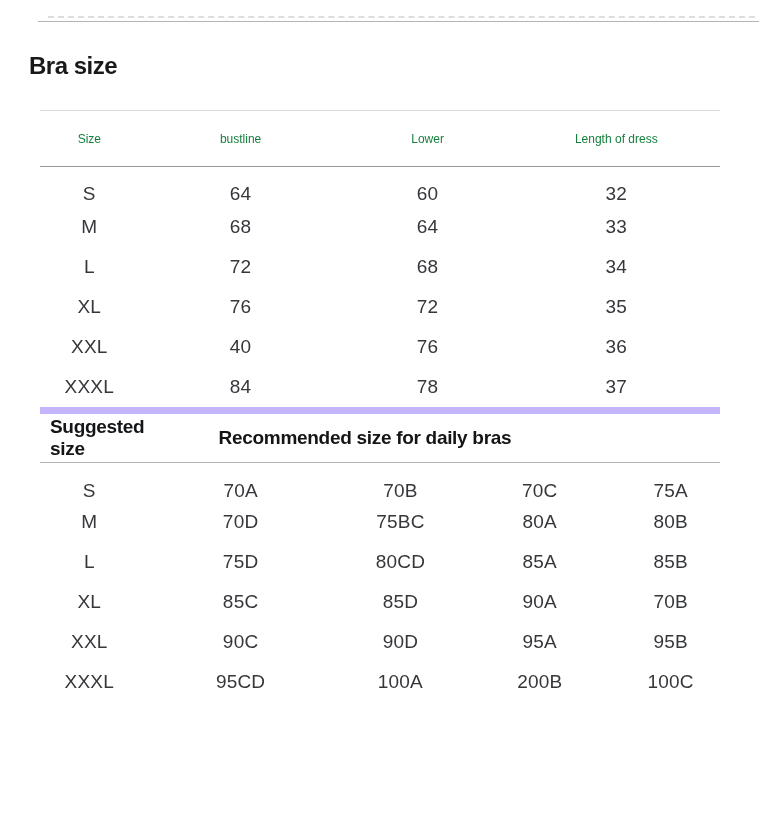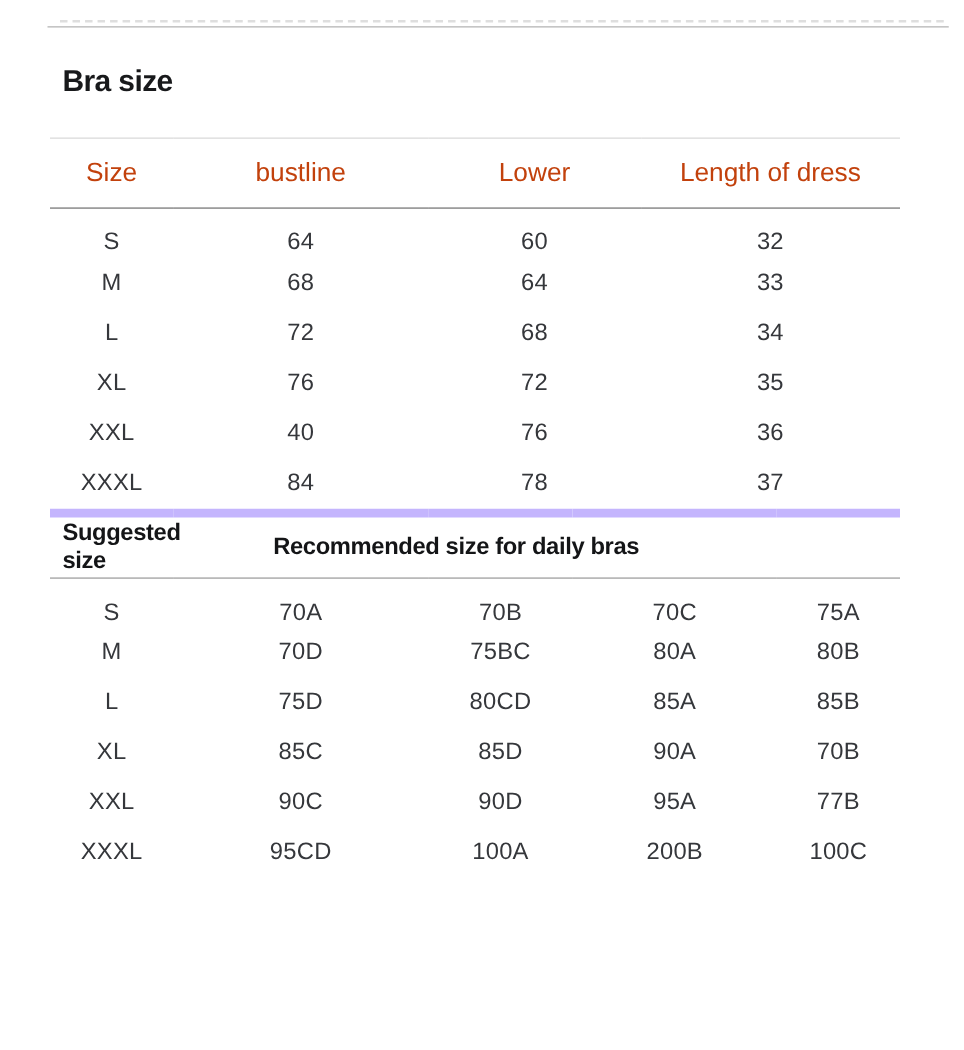--- a/index.html
+++ b/index.html
@@ -24,42 +24,42 @@
     border-top: 1px solid #b3b3b3;
     margin: 3px 12px 0 38px;
   }
 
   
   .section-heading {
     font-size: 24px;
     font-weight: 700;
     letter-spacing: -0.5px;
     color: #18191b;
-    margin-left: 50px;
+    margin-left: 29px;
     line-height: 28px;
   }
   .heading-bra { margin-top: 30px; margin-bottom: 30px; }
   .heading-reco { margin-top: 32px; margin-bottom: 18px; }
 
   
   table {
     border-collapse: collapse;
     width: 680px;
     margin: 0 51px 0 40px;
     table-layout: fixed;
   }
   th, td { text-align: center; vertical-align: middle; }
 
   
   .bra-table { border-top: 1px solid #d9d9d9; }
   .bra-table thead th {
     height: 56px;
-    font-size: 21px;
+    font-size: 12px;
     font-weight: 400;
-    color: #c2410c;
+    color: #15803d;
     border-bottom: 1px solid #979797;
   }
   .bra-table tbody td {
     height: 40px;
     font-size: 19px;
     color: #35373b;
     letter-spacing: 0.2px;
   }
   .bra-table tbody tr:first-child td { padding-top: 14px; }
 
@@ -191,21 +191,21 @@
         <td>85C</td>
         <td>85D</td>
         <td>90A</td>
         <td>70B</td>
       </tr>
       <tr>
         <td>XXL</td>
         <td>90C</td>
         <td>90D</td>
         <td>95A</td>
-        <td>77B</td>
+        <td>95B</td>
       </tr>
       <tr>
         <td>XXXL</td>
         <td>95CD</td>
         <td>100A</td>
         <td>200B</td>
         <td>100C</td>
       </tr>
     </tbody>
   </table>

